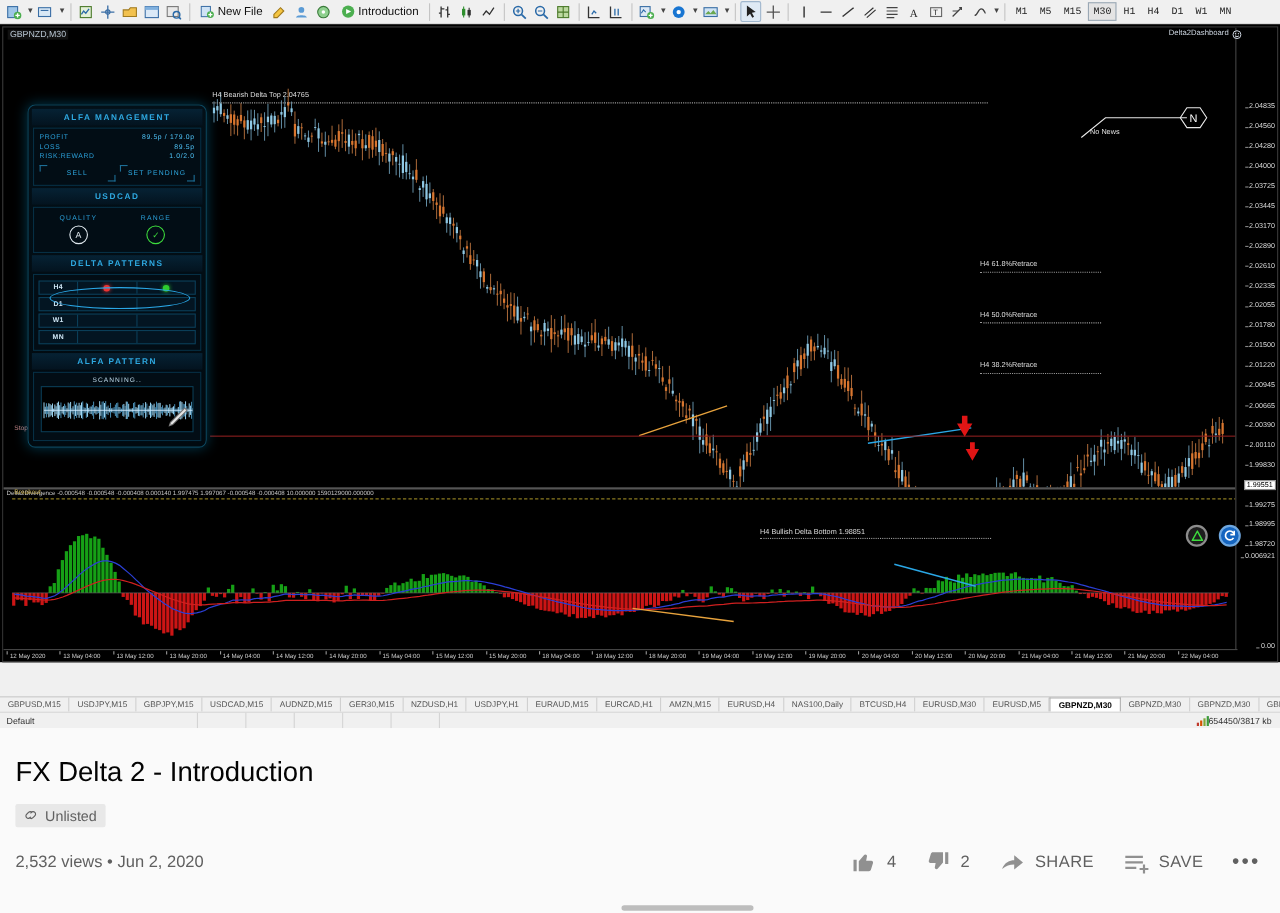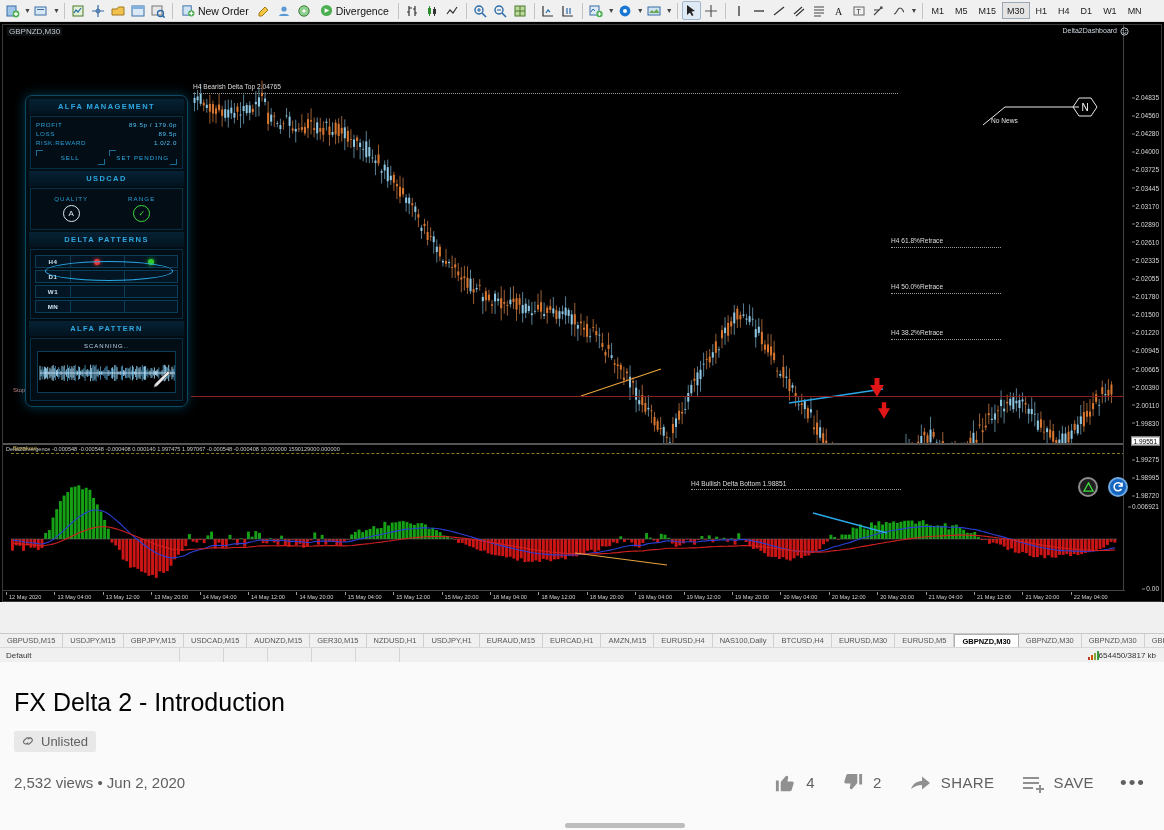--- a/index.html
+++ b/index.html
@@ -34,21 +34,21 @@
              padding: 0 3px; gap: 1px; border-bottom: 1px solid #d8d8d8; }
   .tbtn { width: 19px; height: 19px; display: flex; align-items: center; justify-content: center;
           border: 1px solid transparent; border-radius: 2px; }
   .tbtn svg { display: block; }
   .tbtn.sel { border: 1px solid #9fb6cd; background: #dfeaf5; }
   .tsep { width: 1px; height: 16px; background: #c4c4c4; margin: 0 3px; }
   .tcaret { font-size: 7px; color: #444; margin-left: 1px; }
   .tbtn-lbl { height: 19px; display: flex; align-items: center; gap: 3px; font-size: 10.5px;
               color: #111; padding: 0 4px; border: 1px solid transparent; border-radius: 2px; white-space: nowrap; }
   .tf-btn { min-width: 20px; height: 17px; display: flex; align-items: center; justify-content: center;
-            font-size: 9px; color: #222; padding: 0 4px; border: 1px solid transparent; }
+            font-size: 9px; color: #222; padding: 0 4px; border: 1px solid transparent; font-family: Liberation Mono, monospace; }
   .tf-btn.sel { border: 1px solid #9aa8b5; background: #e4e4e4; }
 
   
   .chartwrap { position: relative; width: 1164px; height: 580px; background: #000; padding: 2px 2px 0 2px; }
   .chart { position: relative; width: 1160px; height: 578px; background: #000;
            border: 1px solid #3a3a3a; overflow: hidden; }
   .chart-label { position: absolute; left: 4px; top: 2px; font-size: 8px; color: #b9c6d2;
                  background: #111; padding: 0 2px; z-index: 30; }
   .dash-label { position: absolute; right: 44px; top: 2px; font-size: 7px; color: #cfd8e3; z-index: 30; }
 
@@ -209,21 +209,21 @@
           <path d="M11.6 11.6l2 2" stroke="#2a6aa8" stroke-width="1.5"></path>
         </svg>
     </span>
     <span class="tsep"></span>
     <span class="tbtn-lbl">
       <svg width="13" height="13" viewBox="0 0 14 14">
           <rect x="1" y="2" width="9" height="10" fill="#cfe3f5" stroke="#3a6ea5"></rect>
           <circle cx="10" cy="10" r="3.4" fill="#4caf50"></circle>
           <path d="M10 8v4M8 10h4" stroke="#fff" stroke-width="1.3"></path>
         </svg>
-      <span>New Order</span>
+      <span>New File</span>
     </span>
     <span class="tbtn">
       <svg width="14" height="14" viewBox="0 0 14 14">
           <path d="M2 9l6-6 3 3-6 6H2z" fill="#f5c542" stroke="#a07a1e"></path>
         </svg>
     </span>
     <span class="tbtn">
       <svg width="14" height="14" viewBox="0 0 14 14">
           <circle cx="7" cy="5" r="2.6" fill="#5b9bd5"></circle>
           <path d="M2 12c0-3 10-3 10 0z" fill="#5b9bd5"></path>
@@ -233,21 +233,21 @@
       <svg width="14" height="14" viewBox="0 0 14 14">
           <circle cx="7" cy="7" r="5.2" fill="#8fd08f" stroke="#3a7a3a"></circle>
           <circle cx="7" cy="7" r="1.6" fill="#fff"></circle>
         </svg>
     </span>
     <span class="tbtn-lbl">
       <svg width="13" height="13" viewBox="0 0 14 14">
           <circle cx="7" cy="7" r="6" fill="#4caf50"></circle>
           <path d="M5 4.5l5 2.5-5 2.5z" fill="#fff"></path>
         </svg>
-      <span>Divergence</span>
+      <span>Introduction</span>
     </span>
     <span class="tsep"></span>
     <span class="tbtn">
       <svg width="14" height="14" viewBox="0 0 14 14">
           <path d="M4 2v10M4 4h3M2 8h2M10 2v10M10 9h2M8 5h2" stroke="#333" stroke-width="1.2"></path>
         </svg>
     </span>
     <span class="tbtn">
       <svg width="14" height="14" viewBox="0 0 14 14">
           <rect x="3" y="4" width="3" height="6" fill="#2f8f2f"></rect>

